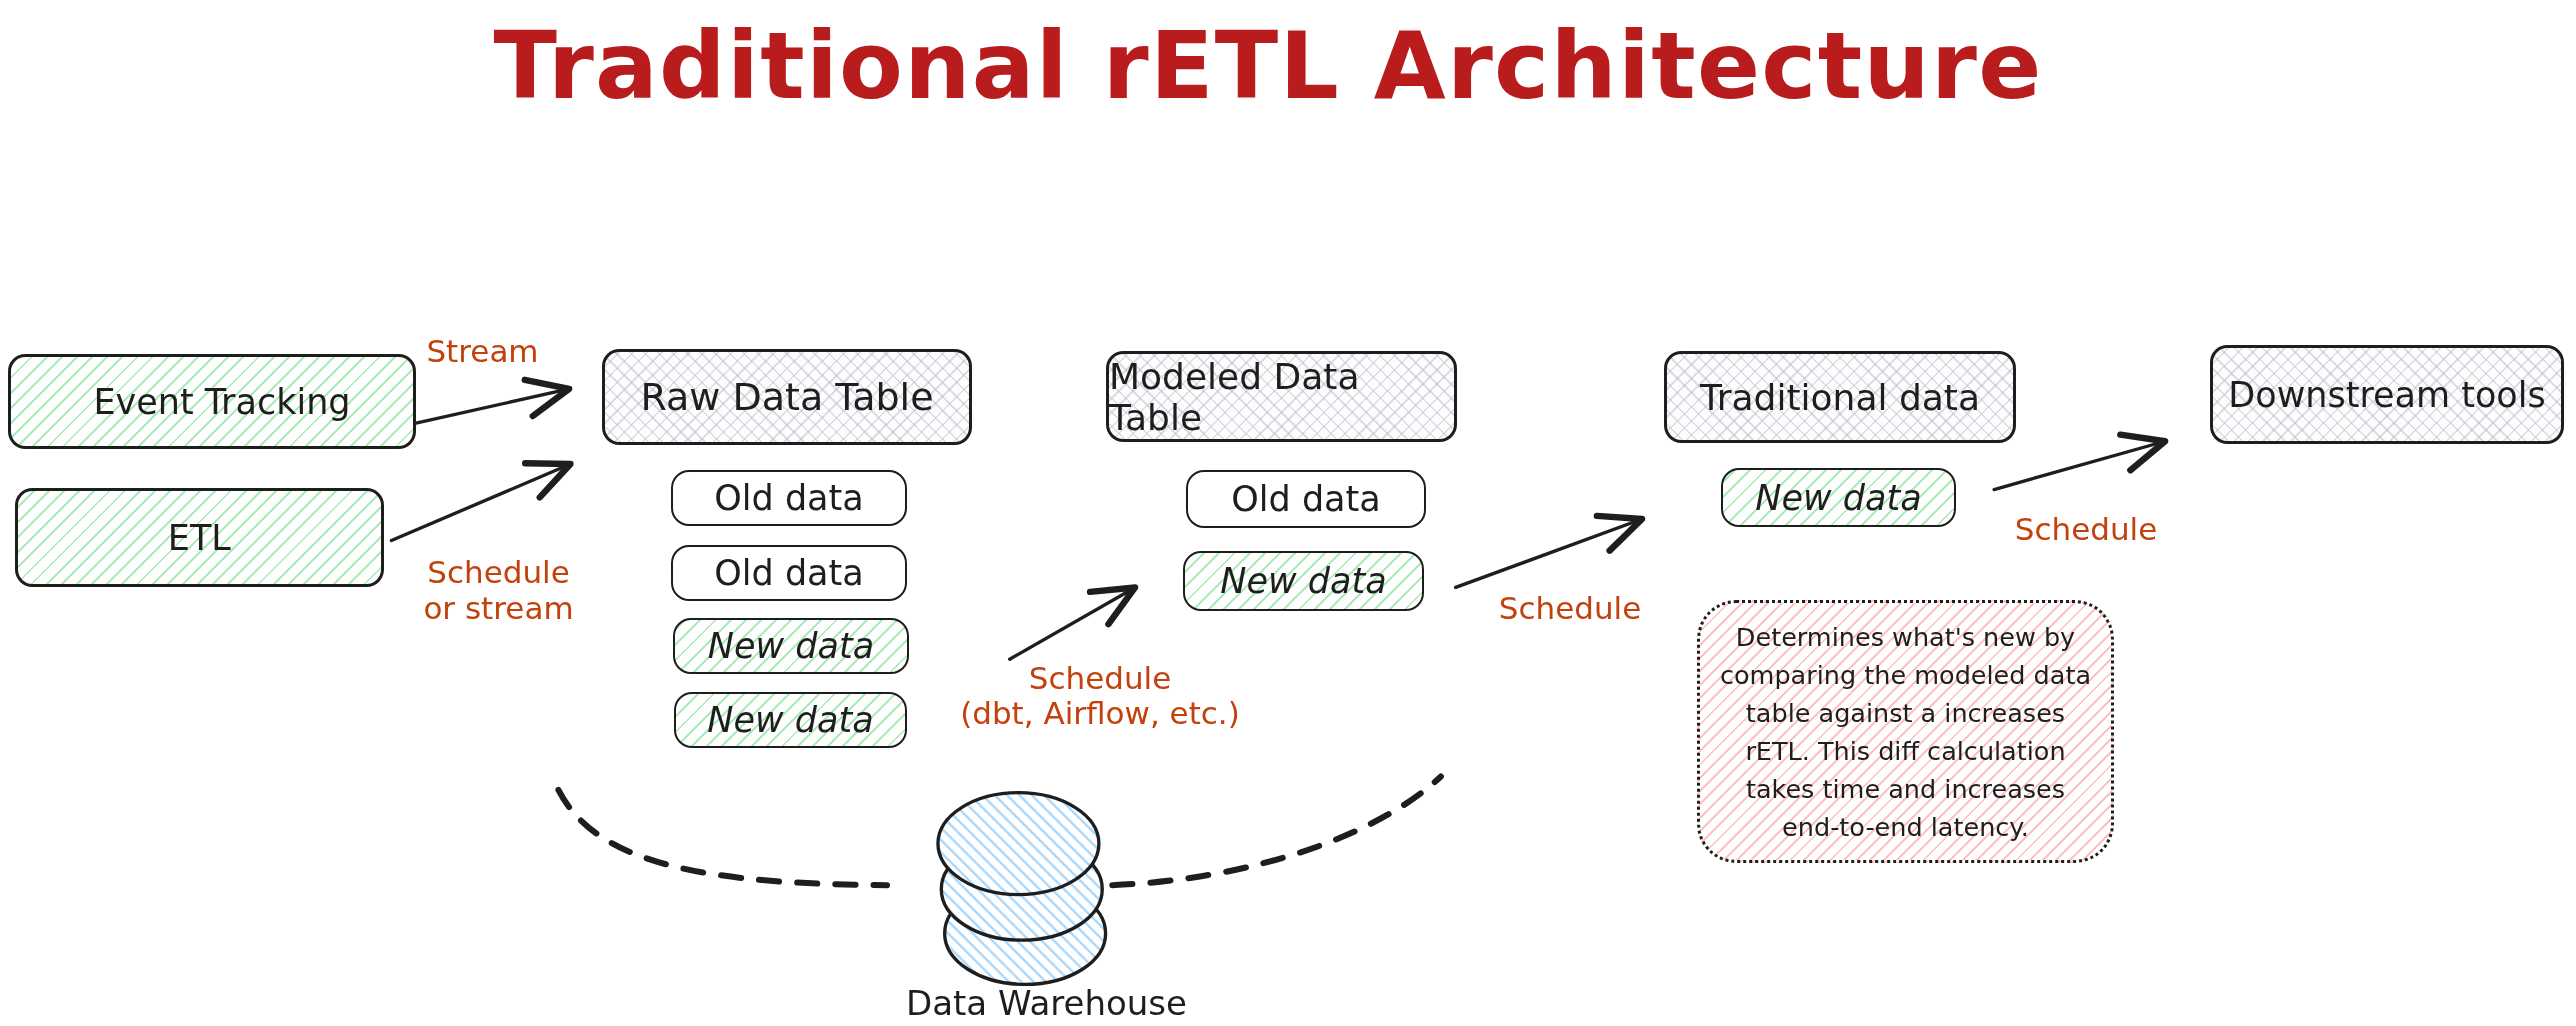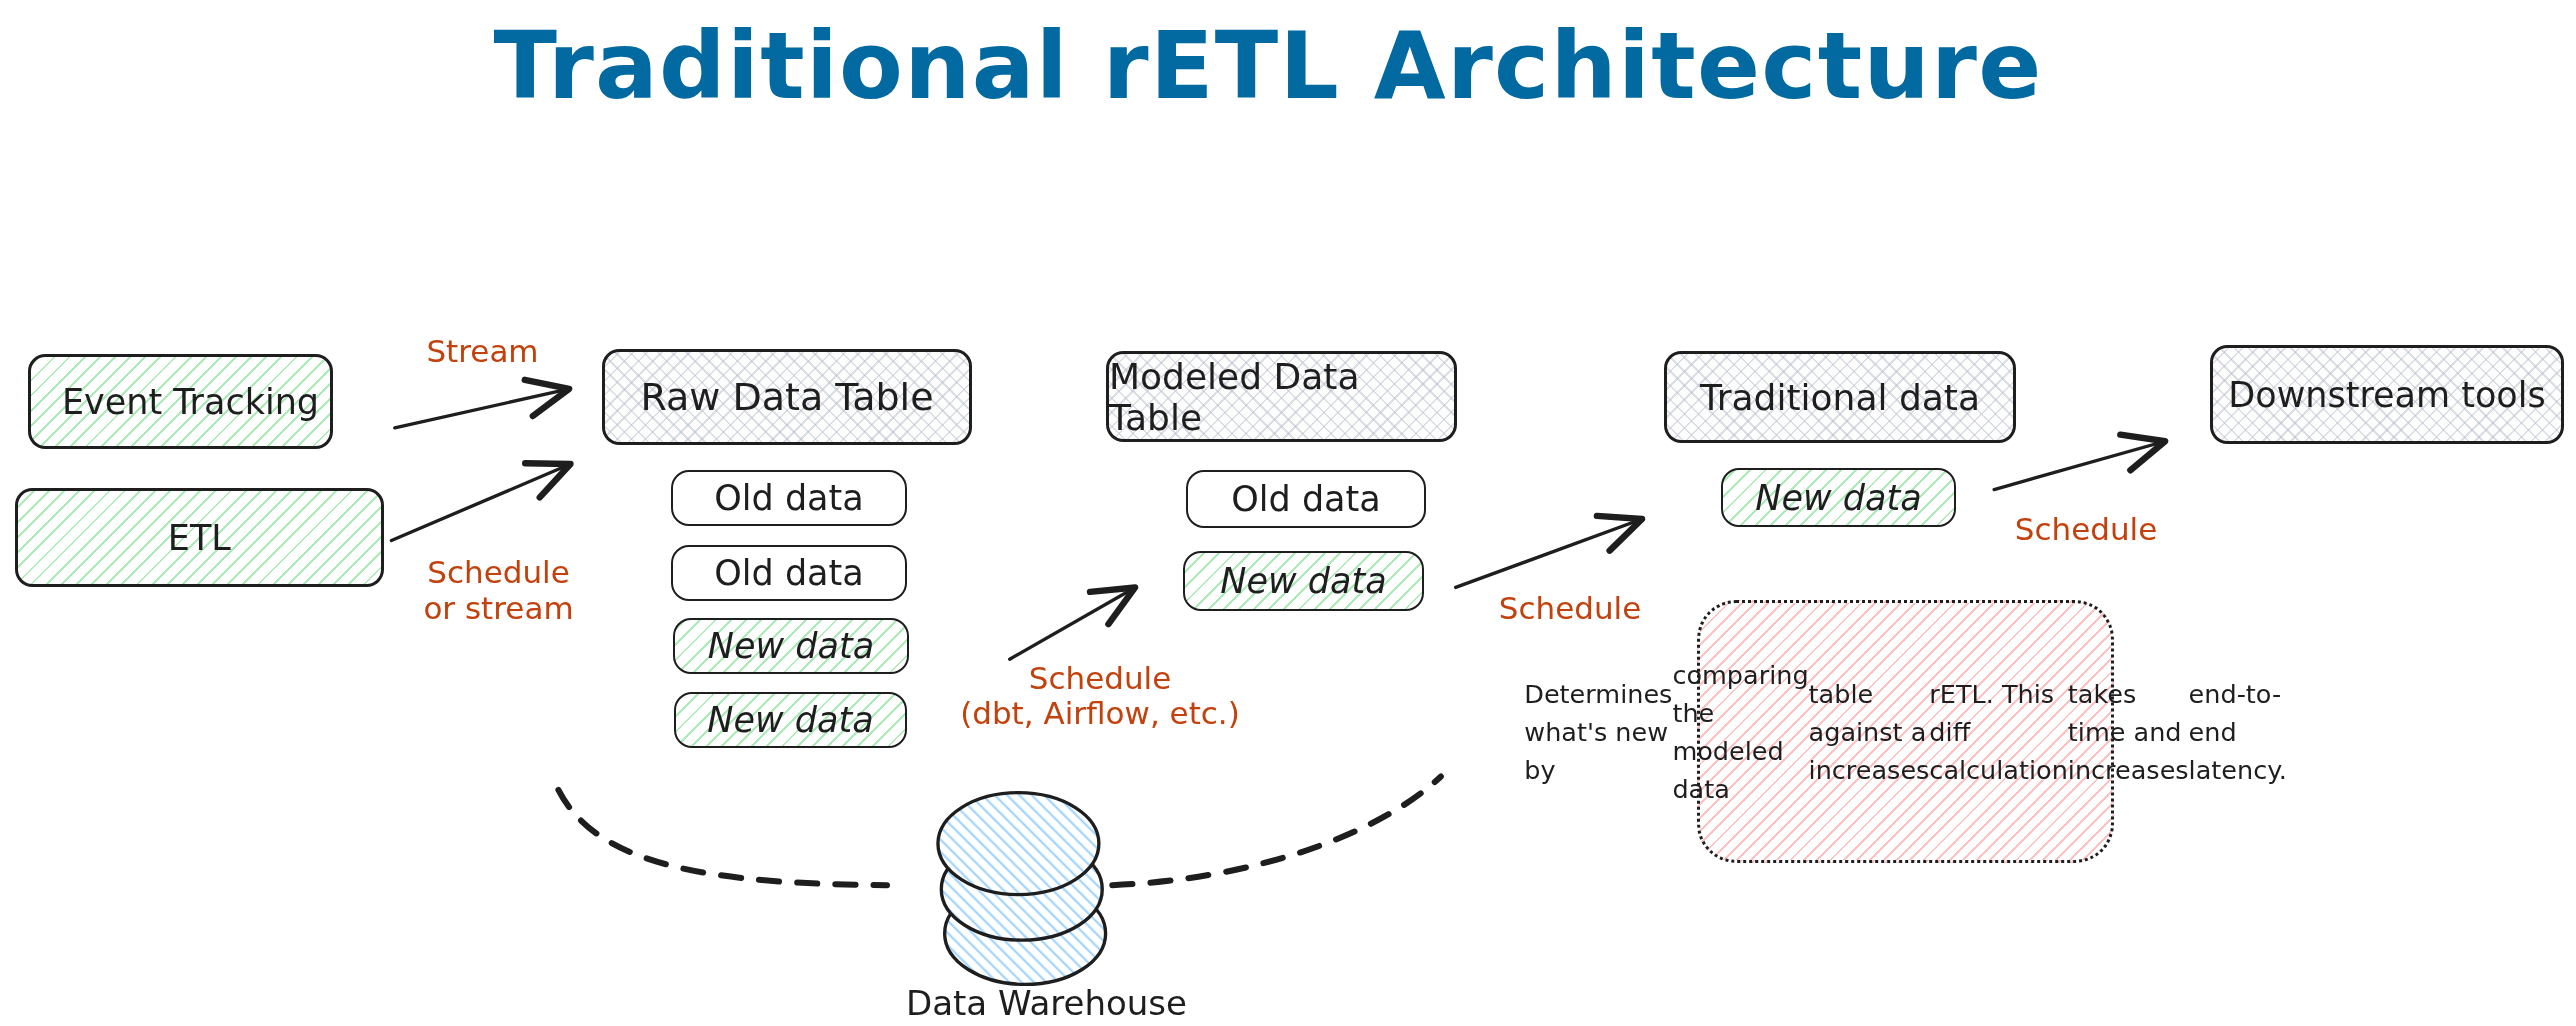--- a/index.html
+++ b/index.html
@@ -4,21 +4,21 @@
 <style>
   html,body{margin:0;padding:0;background:#ffffff;}
   .canvas{
     position:relative;width:2576px;height:1026px;background:#ffffff;overflow:hidden;
     font-family:"DejaVu Sans", sans-serif;color:#1e1e1e;
   }
   .layer{position:absolute;left:0;top:0;width:2576px;height:1026px;}
   .abs{position:absolute;}
   .title{
     left:376px;top:12px;width:1784px;text-align:center;
-    font-size:93px;font-weight:700;letter-spacing:1.3px;color:#0369a1;
+    font-size:93px;font-weight:700;letter-spacing:1.3px;color:#b91c1c;
   }
   
   .node{
     border:3px solid #1e1e1e;border-radius:17.4px;
     display:flex;align-items:center;justify-content:center;
     font-size:35px;background:#ffffff;box-sizing:border-box;
   }
   .node.small{border-radius:18px;border-width:2.7px;font-size:35px;}
   .hatch-green{
     background-color:#ffffff;
@@ -32,22 +32,22 @@
   }
   .hatch-pink{
     background-color:#ffffff;
     background-image:repeating-linear-gradient(315deg, rgba(255,134,134,0.5) 0 2px, transparent 2px 9.4px);
   }
   .lbl{font-size:31px;color:#c2410c;white-space:nowrap;}
   .lbl.center{text-align:center;}
   .note{
     left:1697px;top:600px;width:417px;height:263px;
     border:3.4px dotted #1e1e1e;border-radius:39px;box-sizing:border-box;
-    display:flex;flex-direction:row;align-items:center;justify-content:center;
-    font-size:25.5px;line-height:38px;
+    display:flex;flex-direction:column;align-items:center;justify-content:center;
+    font-size:25.5px;line-height:38px;text-align:center;
   }
   .wh-label{left:872px;top:983px;width:349px;text-align:center;font-size:34px;}
 </style>
 </head>
 <body>
 
 <div class="canvas">
 
   <svg class="layer" viewBox="0 0 3840 1530" xmlns="http://www.w3.org/2000/svg">
     <defs>
@@ -81,21 +81,21 @@
 
     <g>
       <ellipse cx="1528" cy="1392" rx="120" ry="76" fill="url(#bluehatch)" stroke="#1e1e1e" stroke-width="5"></ellipse>
       <ellipse cx="1523" cy="1326" rx="120" ry="76" fill="url(#bluehatch)" stroke="#1e1e1e" stroke-width="5"></ellipse>
       <ellipse cx="1518" cy="1258" rx="120" ry="76" fill="url(#bluehatch)" stroke="#1e1e1e" stroke-width="5"></ellipse>
     </g>
   </svg>
 
   <div class="abs title">Traditional rETL Architecture</div>
 
-  <div class="abs node hatch-green" style="left:28px;top:354px;width:305px;height:95px;padding-left:20px;">
+  <div class="abs node hatch-green" style="left:8px;top:354px;width:408px;height:95px;padding-left:20px;">
     <span>Event Tracking</span>
   </div>
   <div class="abs node hatch-green" style="left:14.8px;top:488px;width:369px;height:99px;">
     <span>ETL</span>
   </div>
 
   <div class="abs lbl center" style="left:402px;top:333px;width:161px;">Stream</div>
   <div class="abs lbl center" style="left:401px;top:554px;width:195px;line-height:36px;">
     <div>Schedule</div>
     <div>or stream</div>

